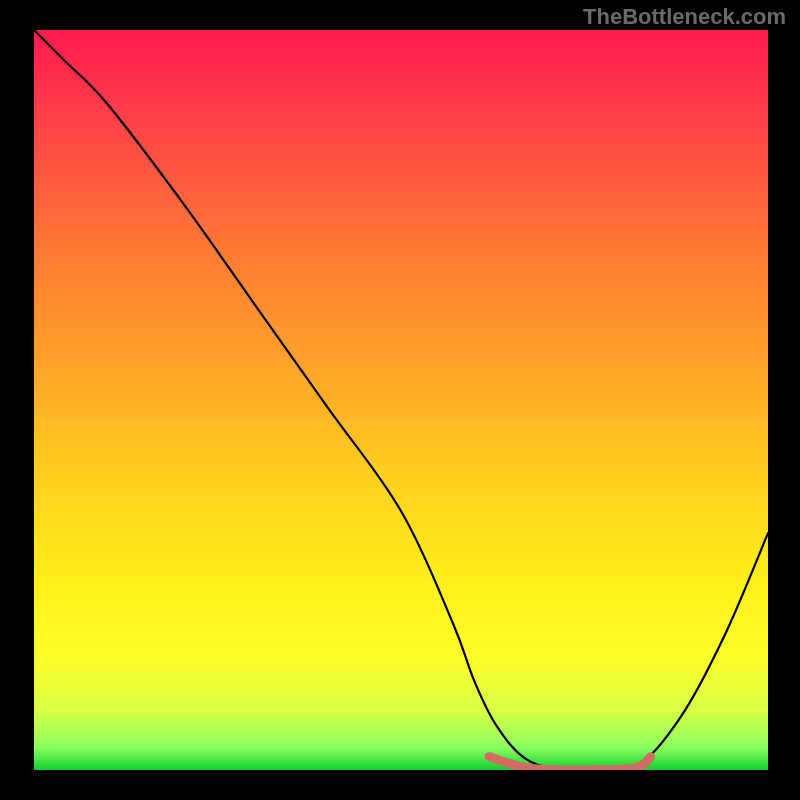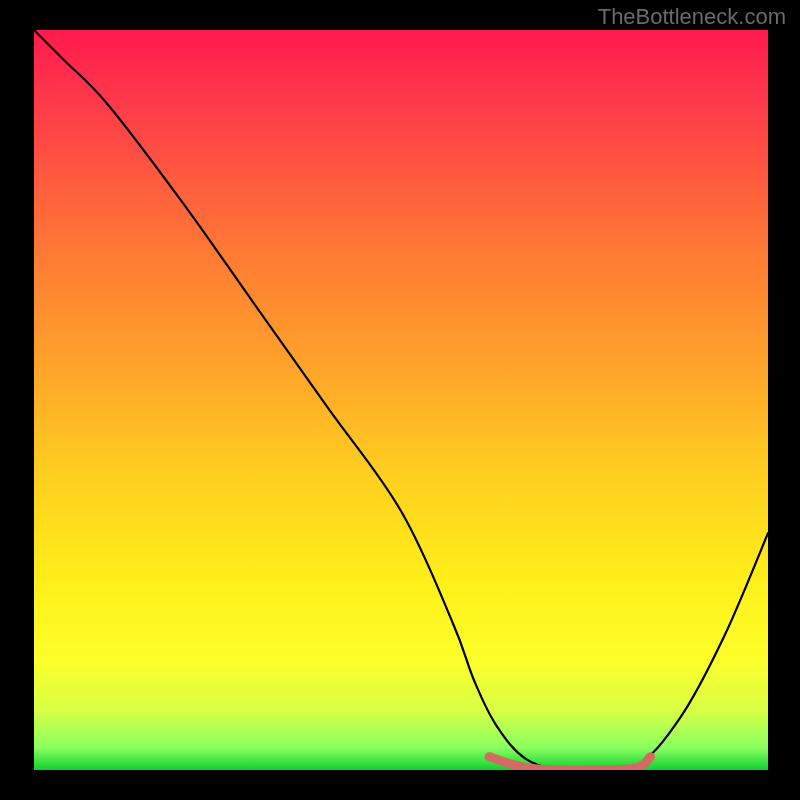--- a/index.html
+++ b/index.html
@@ -10,21 +10,21 @@
     position: relative;
     font-family: Arial, sans-serif;
     overflow: hidden;
   }
   .attribution {
     position: absolute;
     top: 4px;
     right: 14px;
     color: #6a6a6a;
     font-size: 22px;
-    font-weight: 400;
+    font-weight: 700;
     z-index: 10;
   }
   .plot-area {
     position: absolute;
     left: 34px;
     top: 30px;
     width: 734px;
     height: 740px;
   }
   .gradient-bg {

